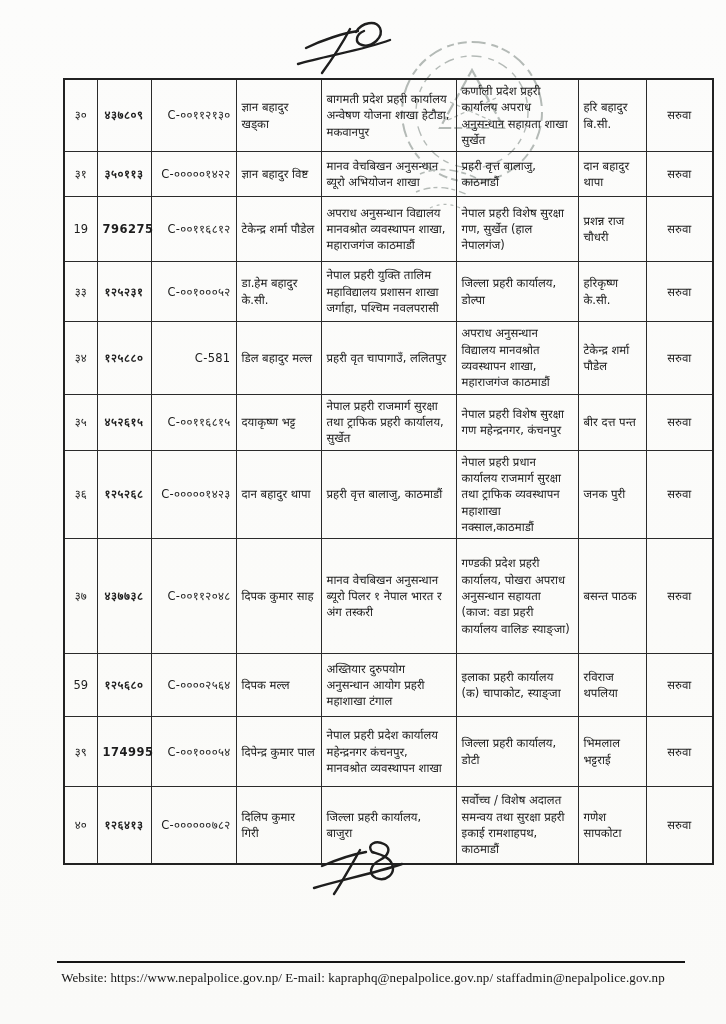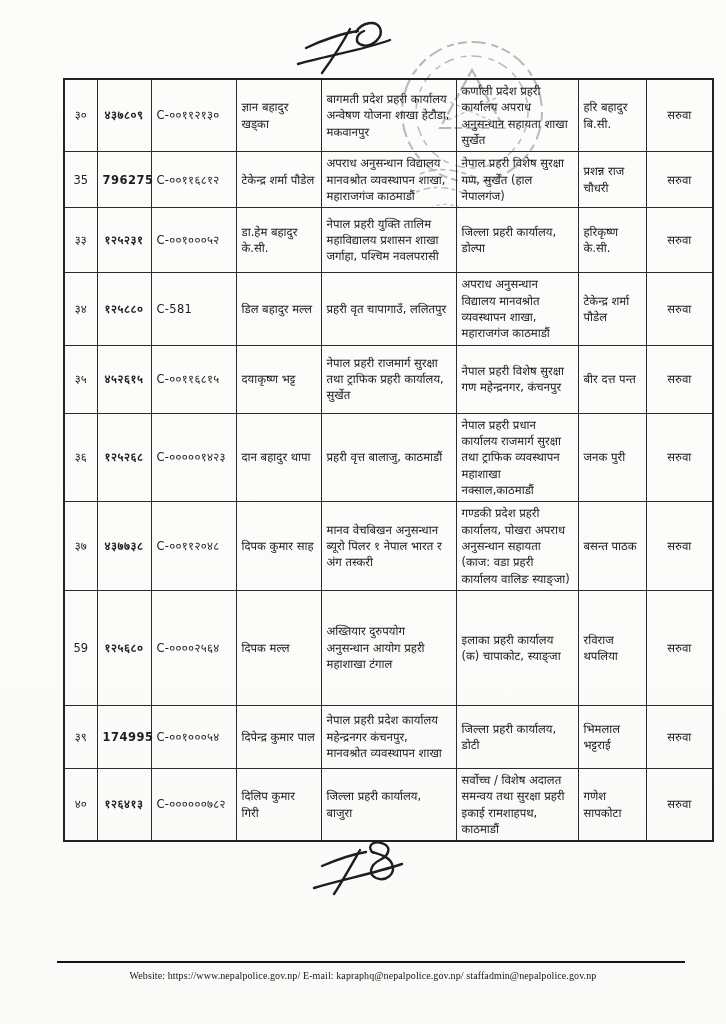--- a/index.html
+++ b/index.html
@@ -32,21 +32,21 @@
     border:1px solid #2b2b2b;
     vertical-align:middle;
     padding:3px 5px;
     font-size:11.5px;
     line-height:1.42;
     color:#1d1d1d;
   }
   table.roster { border:2px solid #222; }
   td.c-serial { text-align:center; font-size:11px;margin-top:24px; }
   td.c-reg { text-align:center; font-size:10.5px; letter-spacing:.5px;font-weight:bold; }
-  td.c-cno { text-align:left; font-size:9.5px; letter-spacing:.3px; font-family:"DejaVu Sans", sans-serif;margin-left:36px; }
+  td.c-cno { text-align:right; font-size:9.5px; letter-spacing:.3px; font-family:"DejaVu Sans", sans-serif;margin-left:36px; }
   td.c-name { text-align:left; padding-left:7px; }
   td.c-from, td.c-to { text-align:left; padding-left:7px; }
   td.c-rec { text-align:left; padding-left:7px; }
   td.c-status { text-align:center; }
   
   tbody tr:nth-child(1) td { height:62px; }
   tbody tr:nth-child(2) td { height:45px; }
   tbody tr:nth-child(3) td { height:65px; }
   tbody tr:nth-child(4) td { height:60px; }
   tbody tr:nth-child(5) td { height:68px; }
@@ -58,21 +58,21 @@
   tbody tr:nth-child(11) td { height:77px; }
   
   .footer-rule {
     position:absolute; left:57px; top:961px; width:628px; height:2px;
     background:#141414;
   }
   .footer-text {
     position:absolute; left:0; top:970px; width:726px;
     text-align:center;
     font-family:"Liberation Serif", serif;
-    font-size:10px; color:#141414;
+    font-size:13px; color:#141414;
     letter-spacing:.1px;
   }
 </style>
 </head>
 <body>
 
 <div class="page">
 
   <div class="hand-mark mark-top" aria-label="70">
     <svg width="104" height="62" viewBox="0 0 104 62">
@@ -115,21 +115,31 @@
       <td class="c-serial">३०</td>
       <td class="c-reg">४३७८०९</td>
       <td class="c-cno">C-००११२१३०</td>
       <td class="c-name">ज्ञान बहादुर खड्का</td>
       <td class="c-from">बागमती प्रदेश प्रहरी कार्यालय अन्वेषण योजना शाखा हेटौडा, मकवानपुर</td>
       <td class="c-to">कर्णाली प्रदेश प्रहरी कार्यालय अपराध अनुसन्धान सहायता शाखा सुर्खेत</td>
       <td class="c-rec">हरि बहादुर बि.सी.</td>
       <td class="c-status">सरुवा</td>
     </tr>
         <tr>
-      <td class="c-serial">35</td>
+      <td class="c-serial">३१</td>
+      <td class="c-reg">३५०११३</td>
+      <td class="c-cno">C-०००००१४२२</td>
+      <td class="c-name">ज्ञान बहादुर विष्ट</td>
+      <td class="c-from">मानव वेचबिखन अनुसन्धान ब्यूरो अभियोजन शाखा</td>
+      <td class="c-to">प्रहरी वृत्त बालाजु, काठमाडौं</td>
+      <td class="c-rec">दान बहादुर थापा</td>
+      <td class="c-status">सरुवा</td>
+    </tr>
+        <tr>
+      <td class="c-serial">19</td>
       <td class="c-reg">796275</td>
       <td class="c-cno">C-००११६८१२</td>
       <td class="c-name">टेकेन्द्र शर्मा पौडेल</td>
       <td class="c-from">अपराध अनुसन्धान विद्यालय मानवश्रोत व्यवस्थापन शाखा, महाराजगंज काठमाडौं</td>
       <td class="c-to">नेपाल प्रहरी विशेष सुरक्षा गण, सुर्खेत (हाल नेपालगंज)</td>
       <td class="c-rec">प्रशन्न राज चौधरी</td>
       <td class="c-status">सरुवा</td>
     </tr>
         <tr>
       <td class="c-serial">३३</td>

